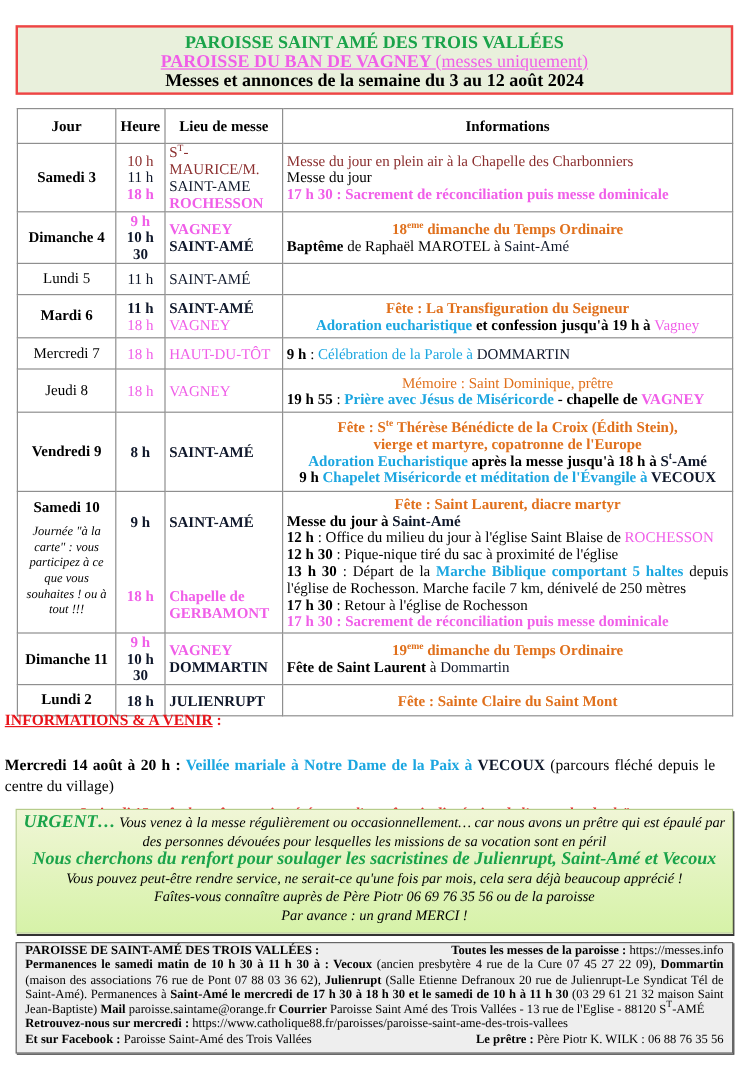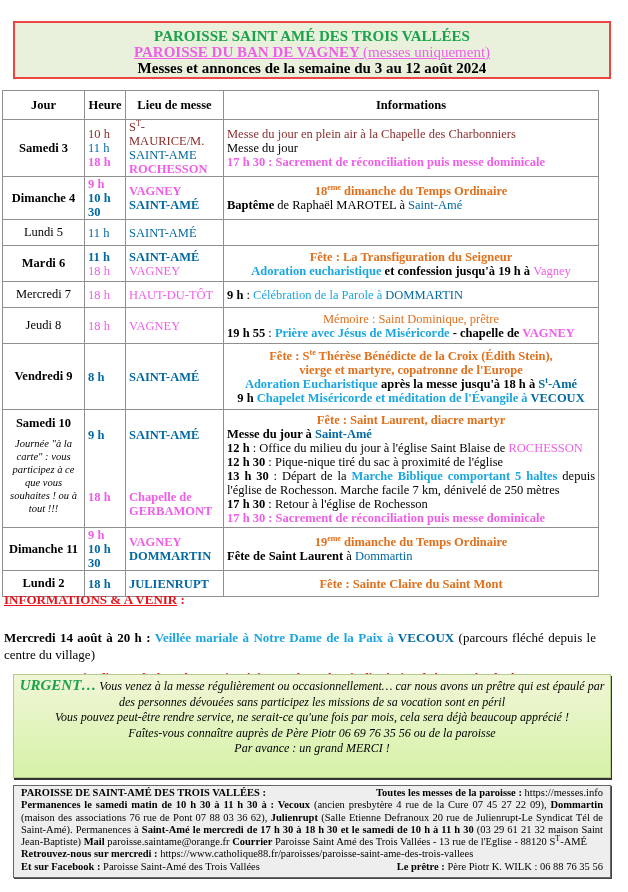--- a/index.html
+++ b/index.html
@@ -1,35 +1,35 @@
 <!DOCTYPE html>
 <html><head>
 <meta charset="utf-8">
 <style>
   html, body { margin: 0; padding: 0; background: #ffffff; }
   body { width: 628px; height: 892px; position: relative; font-family: "Liberation Serif", serif; color: #000; overflow: hidden; }
-  .c-green { color: #0369a1; }
+  .c-green { color: #0f172a; }
   .c-pink { color: #f05ee8; }
   .c-brown { color: #8b2e2e; }
   .c-orange { color: #e0701c; }
   .c-blue { color: #1ba6e0; }
   .c-red { color: #e8141b; }
   .b { font-weight: bold; }
 
   #header { position: absolute; left: 13px; top: 21px; width: 598px; height: 58px; background: #e9f0dc; border: 2px solid #ef4444; box-sizing: border-box; text-align: center; }
   #header .l1 { font-size: 15px; font-weight: bold; color: #1aa34a; line-height: 17px; margin-top: 5px; }
   #header .l2 { font-size: 15px; font-weight: bold; color: #f05ee8; line-height: 15px; text-decoration: underline; }
   #header .l2 span.n { font-weight: normal; }
   #header .l3 { font-size: 15px; font-weight: bold; line-height: 17px; }
 
-  table#sched { position: absolute; left: 2px; top: 90px; width: 597px; border-collapse: collapse; font-size: 12.5px; }
+  table#sched { position: absolute; left: 14px; top: 90px; width: 597px; border-collapse: collapse; font-size: 12.5px; }
   #sched td, #sched th { border: 1px solid #8f8f8f; padding: 0 3px; vertical-align: middle; }
   #sched th { height: 28px; font-size: 12.5px; font-weight: bold; }
   #sched td.day { width: 75px; text-align: center; font-size: 12.5px; }
-  #sched td.hr { width: 34px; text-align: left; line-height: 14px; margin-top: 48px; }
+  #sched td.hr { width: 34px; text-align: center; line-height: 14px; margin-top: 48px; }
   #sched td.loc { width: 91px; line-height: 14px; }
   #sched td.info { line-height: 14px; }
   .ctr { text-align: center; }
   .just { text-align: justify; }
   sup { font-size: 8px; line-height: 0; }
   .note { font-style: italic; font-size: 10.5px; line-height: 13px; margin-top: 6px; }
 
   #infos { position: absolute; left: 4px; top: 592px; width: 592px; font-size: 13px; }
   #infos .ttl { color: #e8141b; font-weight: bold; text-decoration: underline; font-size: 13px; }
   #infos .p1 { margin-top: 21px; line-height: 17px; text-align: justify; }
@@ -196,21 +196,22 @@
 </tbody>
   </table>
 
 <div id="infos">
   <div><span class="ttl">INFORMATIONS &amp; A VENIR</span><b class="c-red"> :</b></div>
   <div class="p1"><b>Mercredi 14 août à 20 h : </b><b class="c-blue">Veillée mariale à Notre Dame de la Paix à </b><b class="c-green">VECOUX</b><span> (parcours fléché depuis le centre du village)</span></div>
   <div class="p2">Le jeudi 15 août, la quête sera impérée pour l'aumônerie diocésaine de l'apostolat des laïcs</div>
 </div>
 
 <div id="urgent">
-  <div><span class="big">URGENT…</span><span> Vous venez à la messe régulièrement ou occasionnellement… car nous avons un prêtre qui est épaulé par des personnes dévouées sans participez les missions de sa vocation sont en péril</span></div>
+  <div><span class="big">URGENT…</span><span> Vous venez à la messe régulièrement ou occasionnellement… car nous avons un prêtre qui est épaulé par des personnes dévouées pour lesquelles les missions de sa vocation sont en péril</span></div>
+  <div class="big">Nous cherchons du renfort pour soulager les sacristines de Julienrupt, Saint-Amé et Vecoux</div>
   <div>Vous pouvez peut-être rendre service, ne serait-ce qu'une fois par mois, cela sera déjà beaucoup apprécié !</div>
   <div>Faîtes-vous connaître auprès de Père Piotr 06 69 76 35 56 ou de la paroisse</div>
   <div>Par avance : un grand MERCI !</div>
 </div>
 
 <div id="footer">
   <div class="row1">
     <b>PAROISSE DE SAINT-AMÉ DES TROIS VALLÉES :</b>
     <span><b>Toutes les messes de la paroisse :</b><span> https://messes.info</span></span>
   </div>

